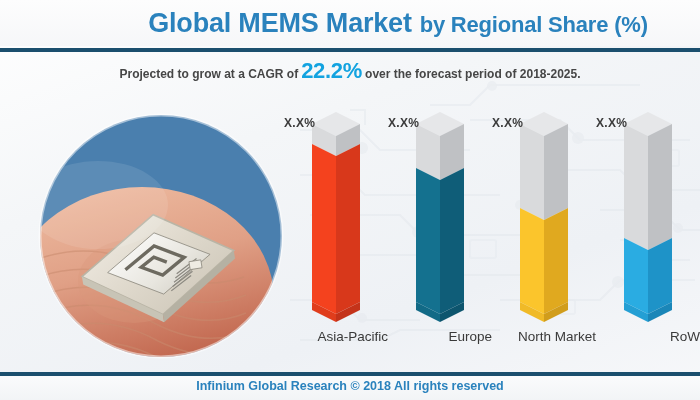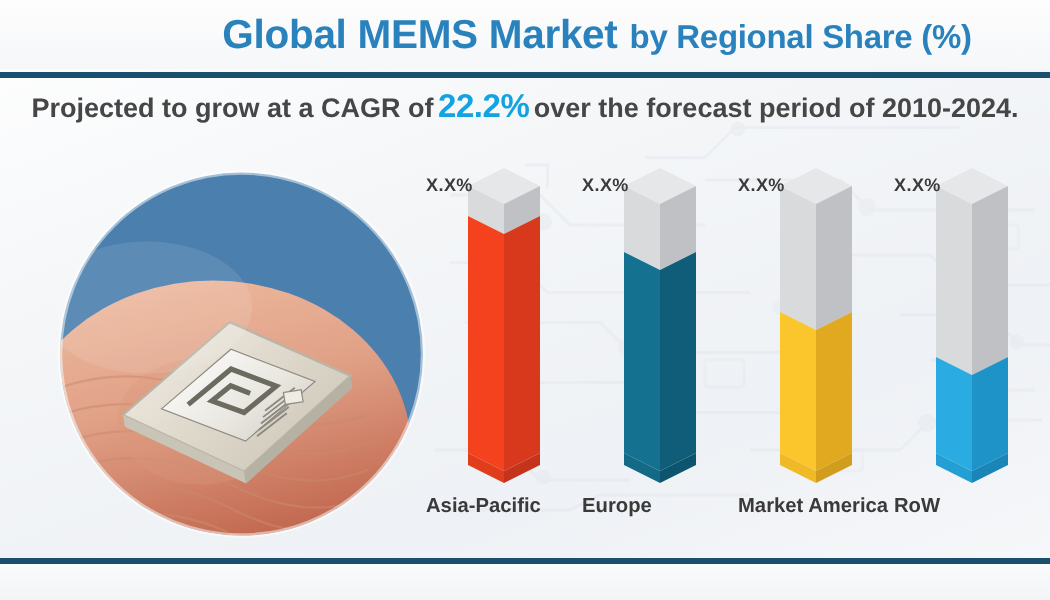--- a/index.html
+++ b/index.html
@@ -32,40 +32,40 @@
     font-size:22px;font-weight:bold;color:#2a82bd;margin-left:8px;letter-spacing:-.2px;
   }
   .title-rule{
     position:absolute;left:0;top:48px;width:700px;height:4px;
     background:#1b4f6e;
   }
   .subtitle-row{
     position:absolute;left:0;top:58px;width:700px;height:32px;
     display:flex;align-items:baseline;justify-content:center;white-space:nowrap;
   }
-  .sub-text{font-size:18px;font-weight:bold;color:#464646;}
+  .sub-text{font-size:12px;font-weight:bold;color:#464646;}
   .sub-hl{
     font-size:22px;font-weight:bold;color:#13a3e0;
     margin:0 3px;letter-spacing:-.3px;
   }
   
   .photo-wrap{
     position:absolute;left:38px;top:113px;width:246px;height:246px;
   }
   
   .chart-area{
     position:absolute;left:284px;top:110px;width:416px;height:252px;
   }
   .bar-slot{
     position:absolute;top:0;width:104px;height:252px;
   }
   .bar-3d{position:absolute;left:0;top:0;width:104px;height:218px;}
   .cat-label{
     position:absolute;left:0;top:219px;width:104px;
-    text-align:left;font-size:13.5px;font-weight:bold;color:#3a3a3a;
+    text-align:right;font-size:13.5px;font-weight:normal;color:#3a3a3a;
     line-height:16px;
   }
   .val-label{
     position:absolute;width:104px;text-align:left;
     font-size:12px;font-weight:bold;color:#3b3b3b;
     letter-spacing:.3px;pointer-events:none;
   }
   
   .footer-rule{
     position:absolute;left:0;top:372px;width:700px;height:4px;background:#1b4f6e;
@@ -124,21 +124,21 @@
 
   <div class="title-row">
     <span class="title-main">Global MEMS Market</span>
     <span class="title-sub">by Regional Share (%)</span>
   </div>
   <div class="title-rule"></div>
 
   <div class="subtitle-row">
     <span class="sub-text">Projected to grow at a CAGR of</span>
     <span class="sub-hl">22.2%</span>
-    <span class="sub-text">over the forecast period of 2010-2024.</span>
+    <span class="sub-text">over the forecast period of 2018-2025.</span>
   </div>
 
   <div class="photo-wrap">
     <svg viewBox="0 0 246 246" width="246" height="246">
       <defs>
         <clipPath id="circClip">
             <circle cx="123" cy="123" r="121"></circle>
           </clipPath>
         <linearGradient id="skin" x1="0" y1="0" x2="0.3" y2="1">
           <stop offset="0%" stop-color="#f0bfa4"></stop>
@@ -232,35 +232,36 @@
       <svg class="bar-3d" viewBox="0 0 104 218">
         <polygon points="28,14 52,2 76,14 52,26" fill="#e6e7e9"></polygon>
         <polygon points="28,14 52,26 52,110 28,98" fill="#d9dadc"></polygon>
         <polygon points="52,26 76,14 76,98 52,110" fill="#bfc1c4"></polygon>
         <polygon points="28,98 52,110 52,204 28,192" fill="#fbc52c"></polygon>
         <polygon points="52,110 76,98 76,192 52,204" fill="#e0a91f"></polygon>
         <polygon points="28,192 52,204 52,212 28,200" fill="#f0ba27"></polygon>
         <polygon points="52,204 76,192 76,200 52,212" fill="#d19d1c"></polygon>
       </svg>
       <div class="val-label" style="top:6px">X.X%</div>
-      <div class="cat-label">Market America</div>
+      <div class="cat-label">North Market</div>
     </div>
 
     <div class="bar-slot" style="left:312px">
       <svg class="bar-3d" viewBox="0 0 104 218">
         <polygon points="28,14 52,2 76,14 52,26" fill="#e6e7e9"></polygon>
         <polygon points="28,14 52,26 52,140 28,128" fill="#d9dadc"></polygon>
         <polygon points="52,26 76,14 76,128 52,140" fill="#bfc1c4"></polygon>
         <polygon points="28,128 52,140 52,204 28,192" fill="#2aace2"></polygon>
         <polygon points="52,140 76,128 76,192 52,204" fill="#1e93c8"></polygon>
         <polygon points="28,192 52,204 52,212 28,200" fill="#249fd4"></polygon>
         <polygon points="52,204 76,192 76,200 52,212" fill="#1a86b8"></polygon>
       </svg>
       <div class="val-label" style="top:6px">X.X%</div>
       <div class="cat-label">RoW</div>
     </div>
 
   </div>
 
   <div class="footer-rule"></div>
   <div class="footer-band"></div>
+  <div class="footer-text">Infinium Global Research © 2018 All rights reserved</div>
 
 </div>
 
 </body></html>

